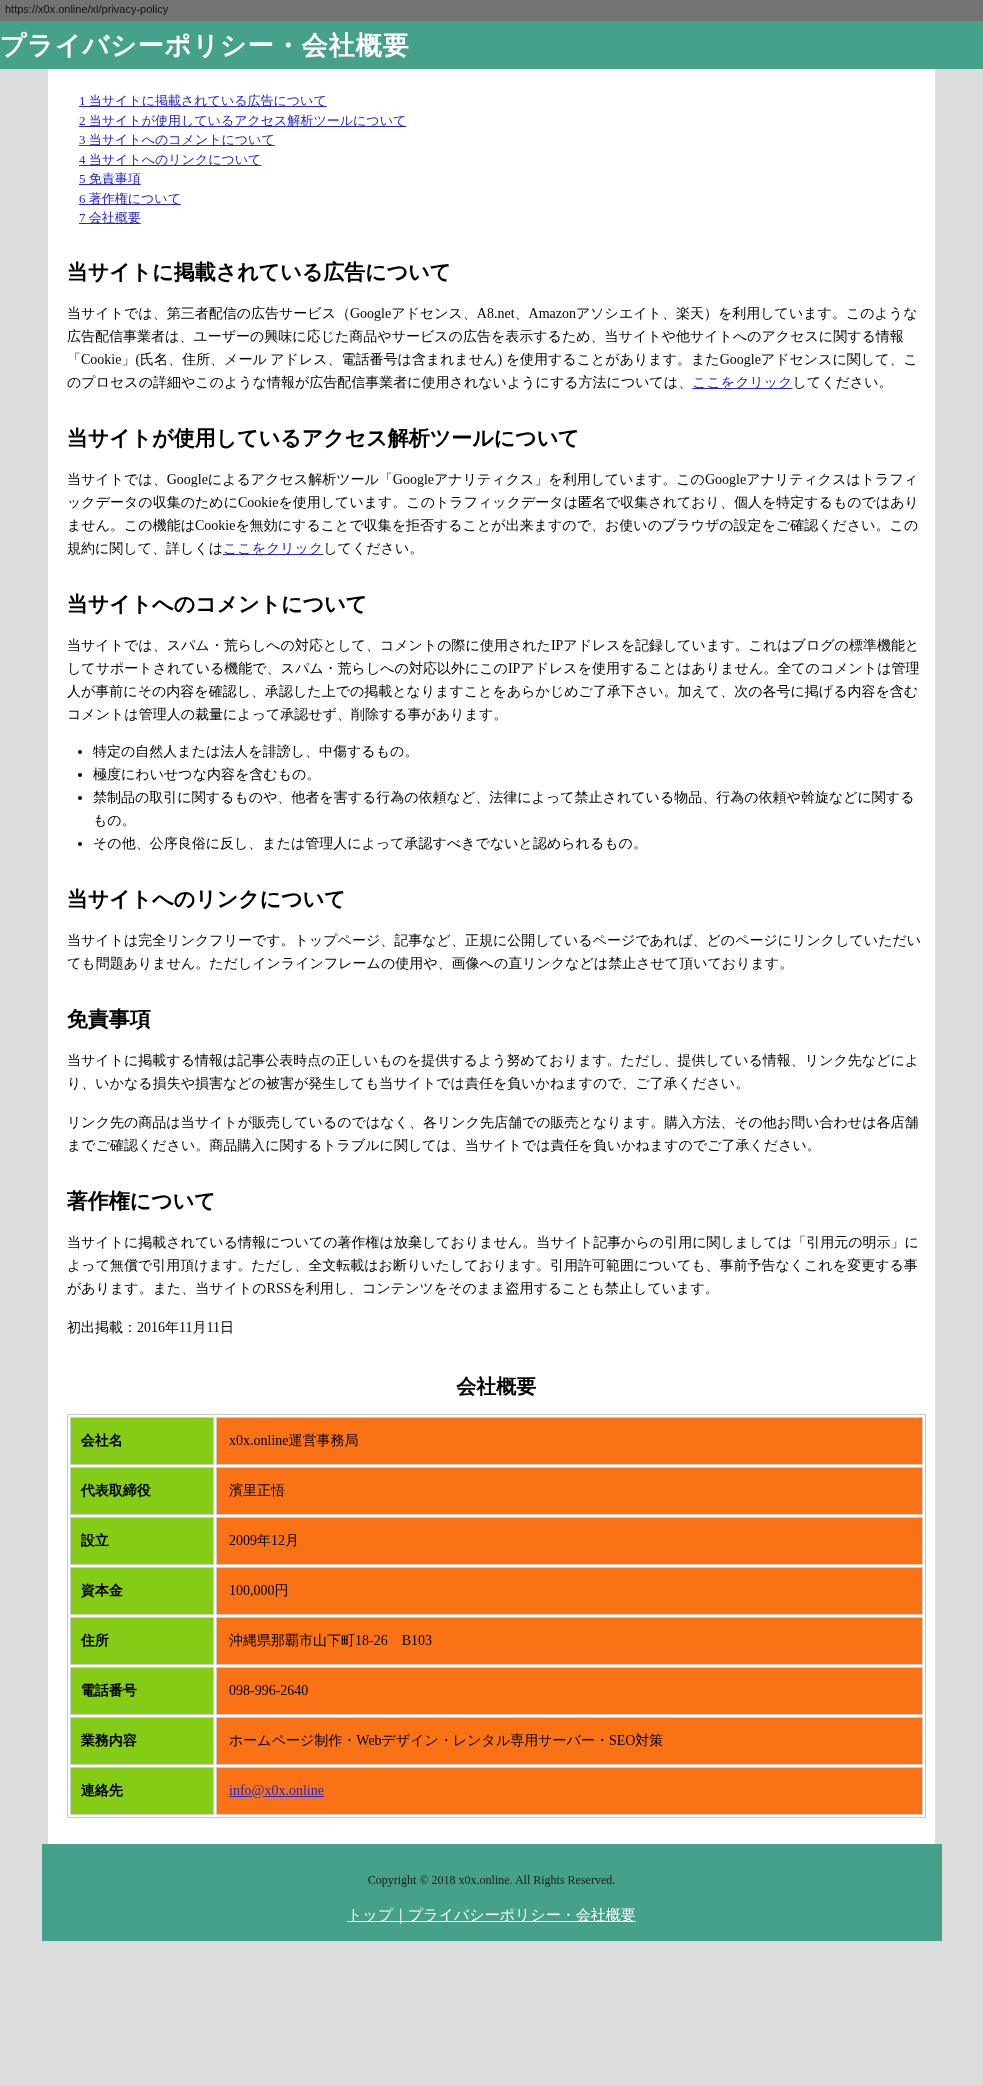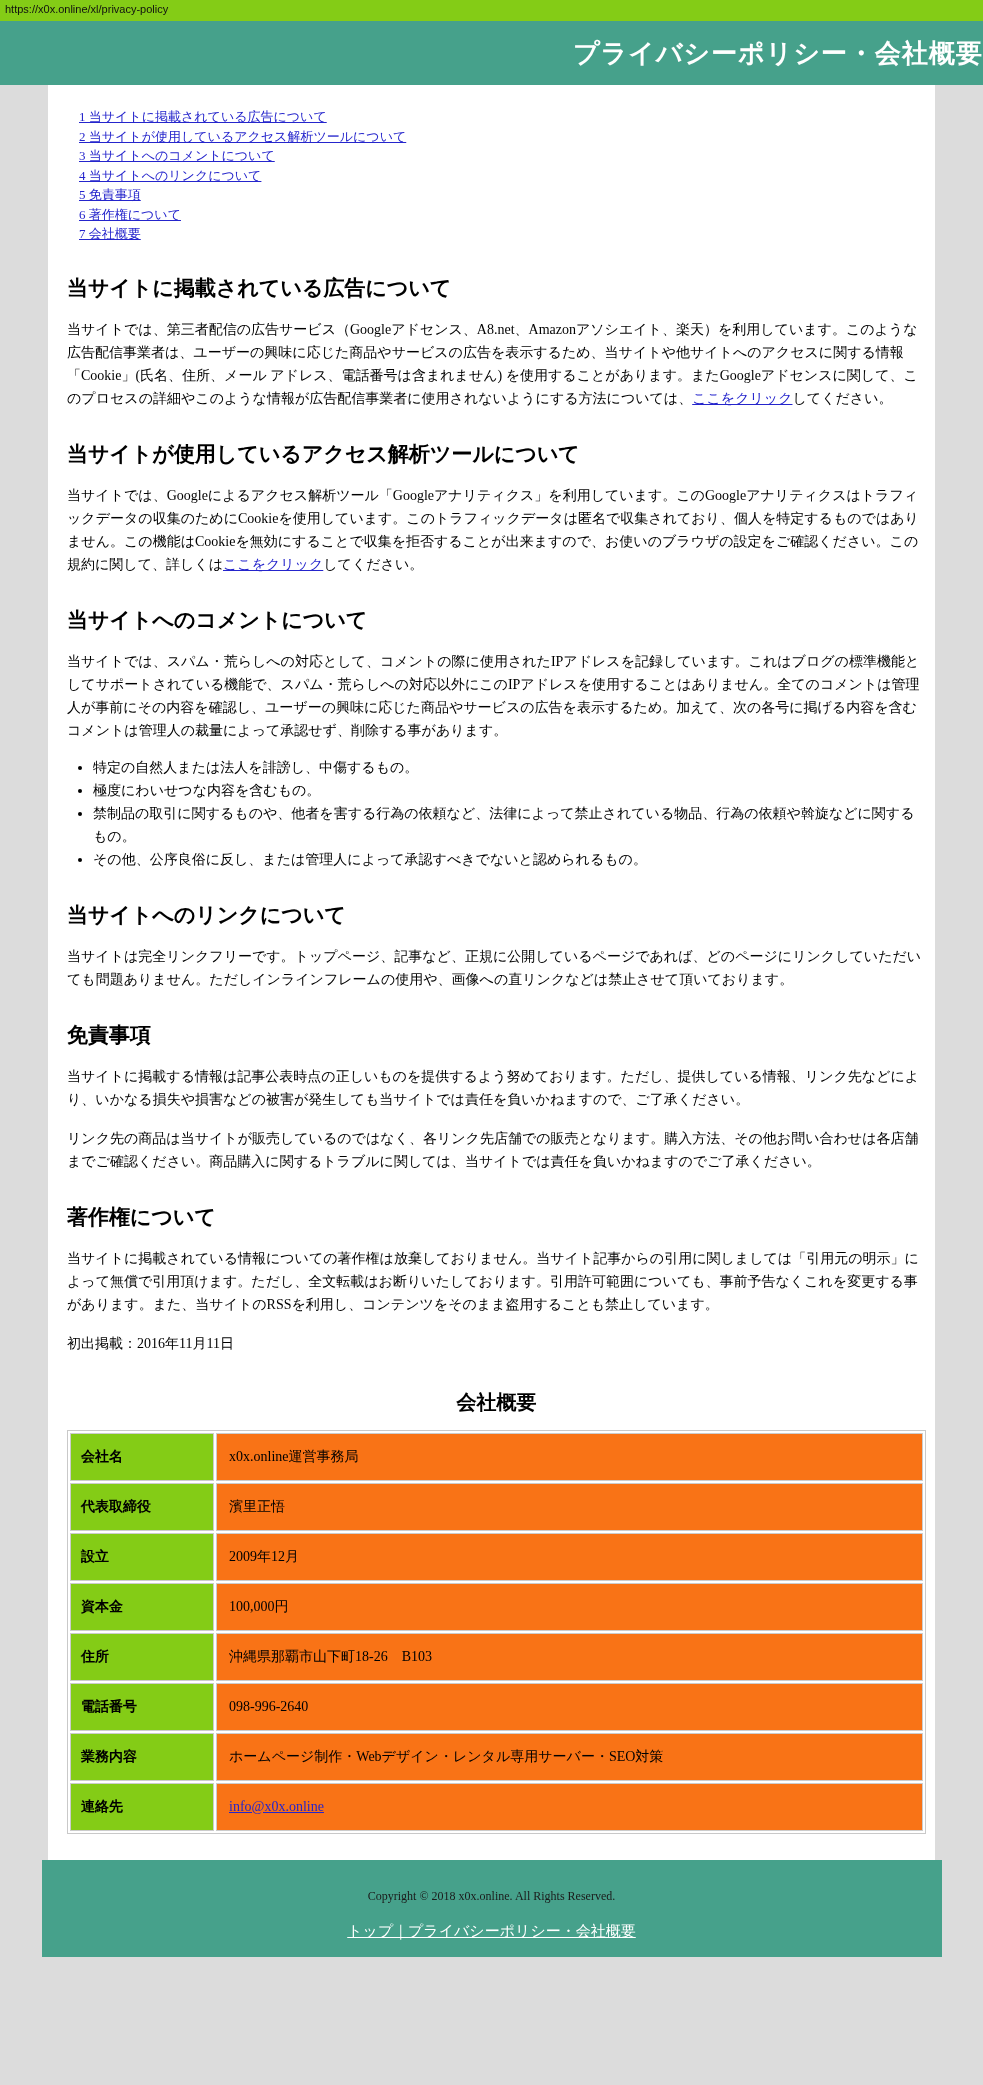--- a/index.html
+++ b/index.html
@@ -4,35 +4,35 @@
 <style>
   html, body { margin: 0; padding: 0; }
   body {
     width: 983px;
     background: #dcdcdc;
     font-family: "Liberation Serif", "DejaVu Serif", serif;
     color: #000;
   }
   
   .url-strip {
-    background: #84cc16;
+    background: #737373;
     height: 21px;
     padding: 3px 0 0 5px;
     box-sizing: border-box;
     font-family: "Liberation Sans", "DejaVu Sans", sans-serif;
     font-size: 11px;
     color: #111;
   }
   
   .site-header {
     background: #46a18b;
-    height: 64px;
+    height: 48px;
     display: flex;
     align-items: center;
-    justify-content: flex-end;
+    justify-content: flex-start;
   }
   .site-header h1 {
     margin: 0;
     color: #ffffff;
     font-family: "Liberation Sans", "DejaVu Sans", sans-serif;
     font-size: 26px;
     font-weight: bold;
     letter-spacing: 1px;
   }
   
@@ -155,21 +155,21 @@
     <p><span>当サイトでは、第三者配信の広告サービス（Googleアドセンス、A8.net、Amazonアソシエイト、楽天）を利用しています。このような広告配信事業者は、ユーザーの興味に応じた商品やサービスの広告を表示するため、当サイトや他サイトへのアクセスに関する情報 「Cookie」(氏名、住所、メール アドレス、電話番号は含まれません) を使用することがあります。またGoogleアドセンスに関して、このプロセスの詳細やこのような情報が広告配信事業者に使用されないようにする方法については、</span><a href="#" class="inline-link">ここをクリック</a><span>してください。</span></p>
   </section>
 
   <section>
     <h2>当サイトが使用しているアクセス解析ツールについて</h2>
     <p><span>当サイトでは、Googleによるアクセス解析ツール「Googleアナリティクス」を利用しています。このGoogleアナリティクスはトラフィックデータの収集のためにCookieを使用しています。このトラフィックデータは匿名で収集されており、個人を特定するものではありません。この機能はCookieを無効にすることで収集を拒否することが出来ますので、お使いのブラウザの設定をご確認ください。この規約に関して、詳しくは</span><a href="#" class="inline-link">ここをクリック</a><span>してください。</span></p>
   </section>
 
   <section>
     <h2>当サイトへのコメントについて</h2>
-    <p>当サイトでは、スパム・荒らしへの対応として、コメントの際に使用されたIPアドレスを記録しています。これはブログの標準機能としてサポートされている機能で、スパム・荒らしへの対応以外にこのIPアドレスを使用することはありません。全てのコメントは管理人が事前にその内容を確認し、ユーザーの興味に応じた商品やサービスの広告を表示するため。加えて、次の各号に掲げる内容を含むコメントは管理人の裁量によって承認せず、削除する事があります。</p>
+    <p>当サイトでは、スパム・荒らしへの対応として、コメントの際に使用されたIPアドレスを記録しています。これはブログの標準機能としてサポートされている機能で、スパム・荒らしへの対応以外にこのIPアドレスを使用することはありません。全てのコメントは管理人が事前にその内容を確認し、承認した上での掲載となりますことをあらかじめご了承下さい。加えて、次の各号に掲げる内容を含むコメントは管理人の裁量によって承認せず、削除する事があります。</p>
     <ul class="rules">
       <li>特定の自然人または法人を誹謗し、中傷するもの。</li>
       <li>極度にわいせつな内容を含むもの。</li>
       <li>禁制品の取引に関するものや、他者を害する行為の依頼など、法律によって禁止されている物品、行為の依頼や斡旋などに関するもの。</li>
       <li>その他、公序良俗に反し、または管理人によって承認すべきでないと認められるもの。</li>
     </ul>
   </section>
 
   <section>
     <h2>当サイトへのリンクについて</h2>

